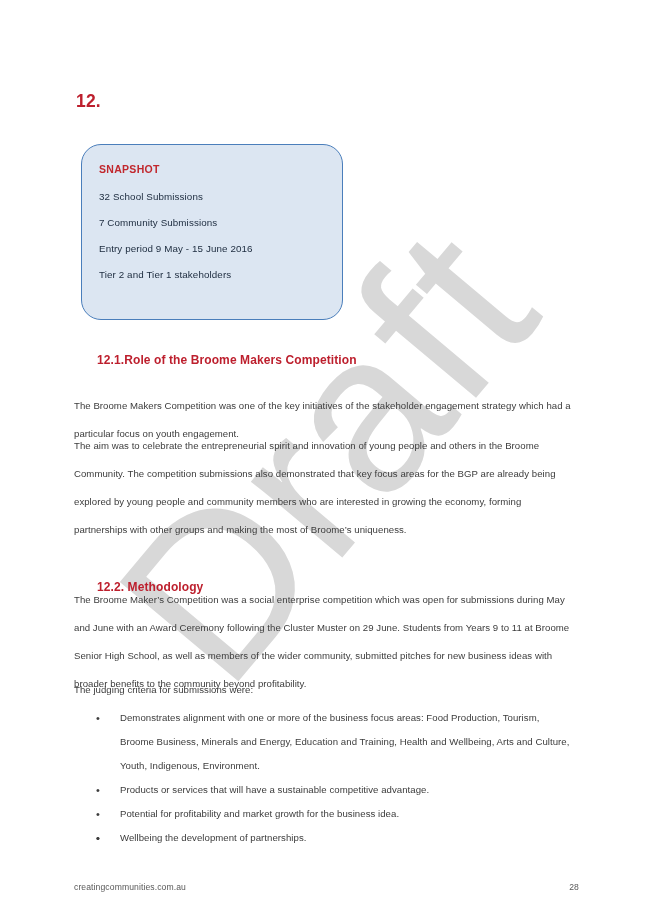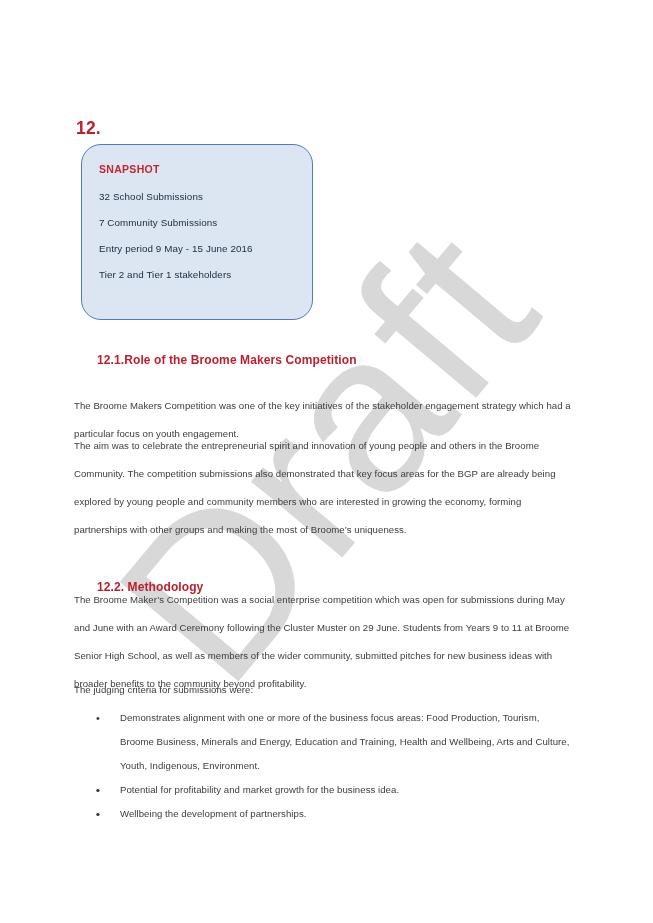--- a/index.html
+++ b/index.html
@@ -54,33 +54,32 @@
   .chapter-heading {
     position: absolute;
     left: 76px;
     top: 91px;
     display: flex;
     align-items: baseline;
     color: #bd1f2d;
     font-size: 17.5px;
     font-weight: bold;
     letter-spacing: 0.2px;
-    margin-top: 27px;
   }
   .chapter-heading .num {
     width: 44px;
     flex: none;
   }
 
   
   #snapshot-box {
     position: absolute;
     left: 81px;
     top: 144px;
-    width: 232px;
+    width: 262px;
     height: 176px;
     background: #dce6f2;
     border: 1.6px solid #4a7ebb;
     border-radius: 20px;
     box-sizing: border-box;
     padding: 18px 20px 10px 17px;
   }
   #snapshot-box .snap-title {
     color: #c1272d;
     font-size: 10.5px;
@@ -200,29 +199,34 @@
 
     <div class="body-block" id="para-4">The judging criteria for submissions were:</div>
 
     <ul id="criteria-list">
       <li>
         <span class="bullet">•</span>
         <span>Demonstrates alignment with one or more of the business focus areas: Food Production, Tourism, Broome Business, Minerals and Energy, Education and Training, Health and Wellbeing, Arts and Culture, Youth, Indigenous, Environment.</span>
       </li>
       <li>
         <span class="bullet">•</span>
+        <span>Products or services that will have a sustainable competitive advantage.</span>
       </li>
       <li>
         <span class="bullet">•</span>
         <span>Potential for profitability and market growth for the business idea.</span>
       </li>
       <li>
         <span class="bullet">•</span>
       </li>
       <li>
         <span class="bullet">•</span>
         <span>Wellbeing the development of partnerships.</span>
       </li>
     </ul>
 
+    <div id="footer">
+      <span>creatingcommunities.com.au</span>
+      <span>28</span>
+    </div>
 
   </div>
 </div>
 
 </body></html>

